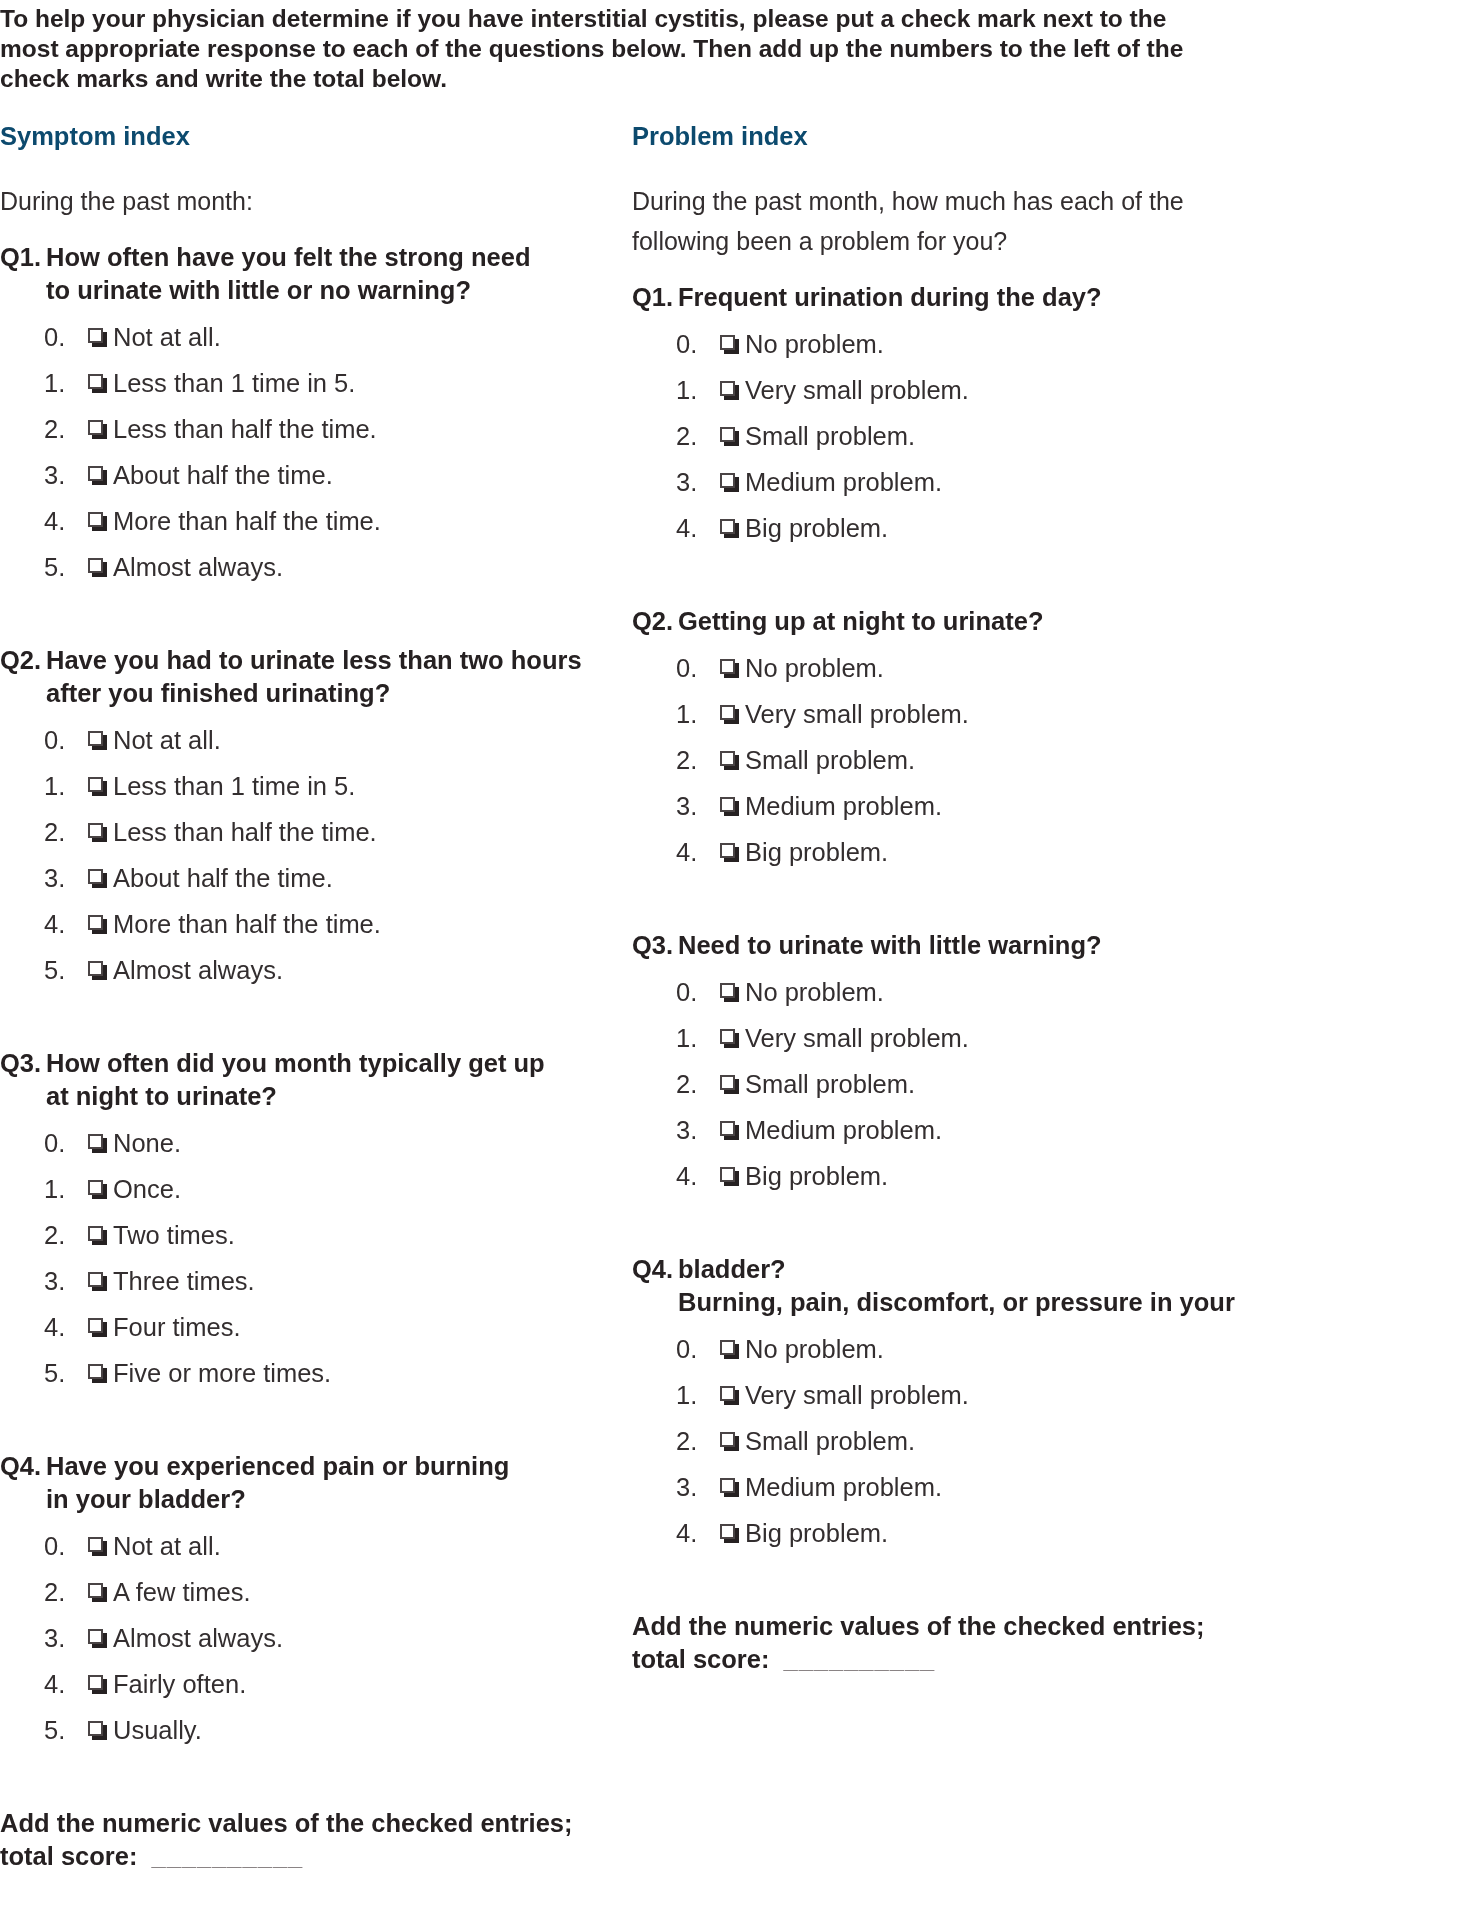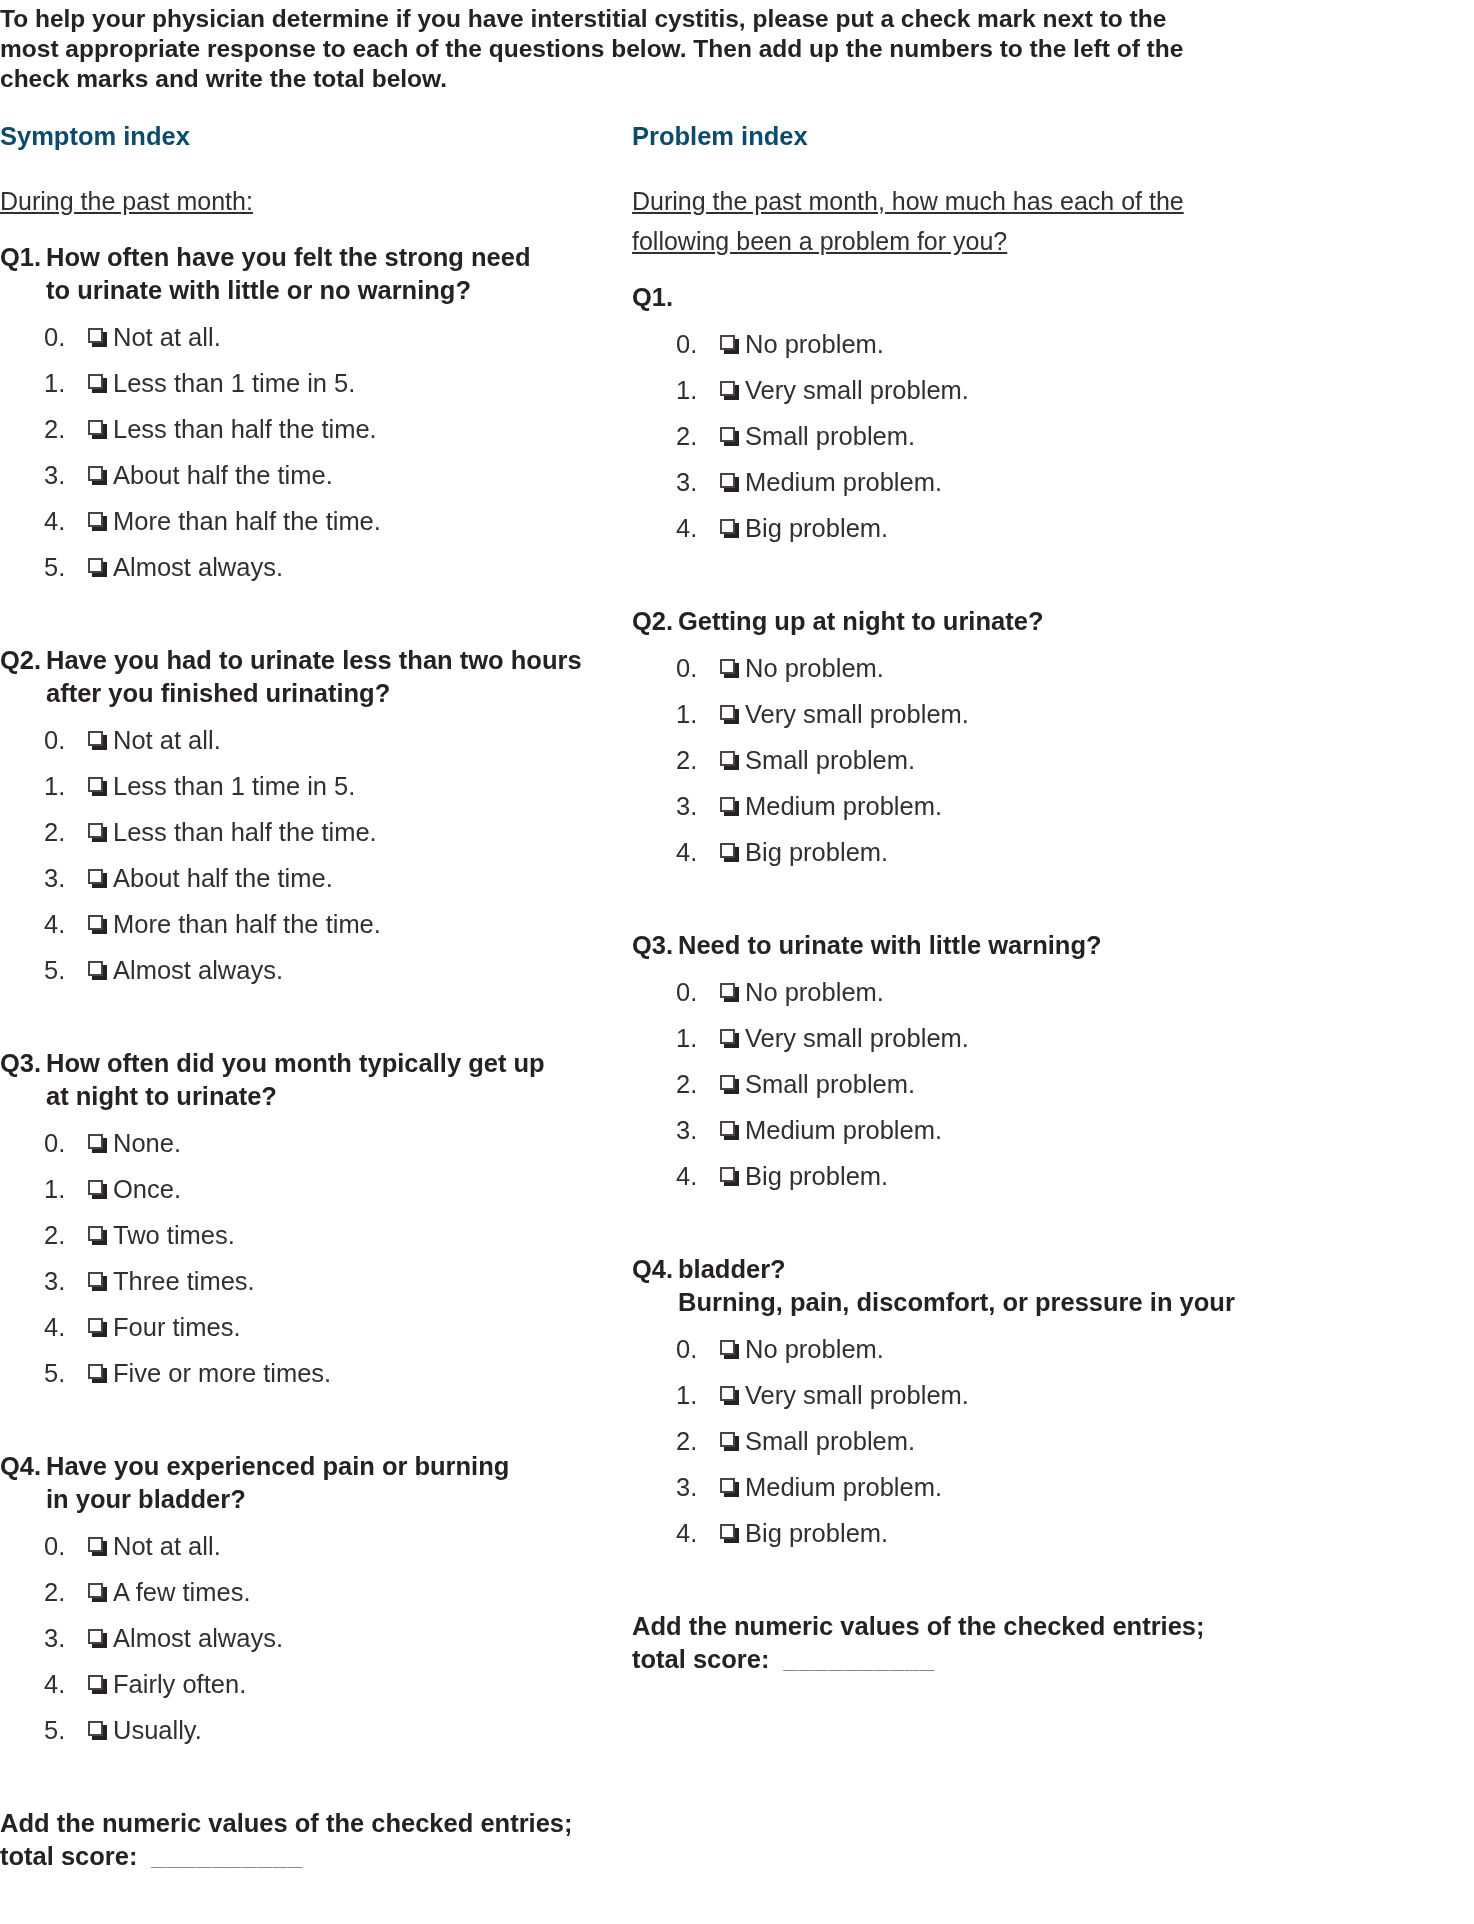--- a/index.html
+++ b/index.html
@@ -19,21 +19,21 @@
 
   
   .columns { display: flex; margin-top: 26px; }
   .col { display: block; }
   .col-0 { width: 590px; flex: 0 0 590px; }
   .col-1 { width: 842px; flex: 0 0 842px; margin-left: 42px; }
 
   .section-title { font-size: 25.5px; font-weight: bold; color: #0c4a6e; line-height: 33px; }
 
   .lead { margin-top: 28px; font-size: 25px; color: #332e2f; }
-  .lead div { line-height: 40px; white-space: nowrap; text-decoration: underline; }
+  .lead div { line-height: 40px; white-space: nowrap; }
 
   .question { display: flex; margin-top: 47px; font-weight: bold; font-size: 25.5px; color: #262122; }
   .question.first { margin-top: 20px; }
   .qnum { width: 46px; flex: 0 0 46px; line-height: 33px; }
   .qtext div { line-height: 33px; white-space: nowrap; }
 
   .options { margin-top: 14px; }
   .option { display: flex; align-items: flex-start; padding-left: 44px; height: 46px; font-size: 25.5px; color: #332e2f; }
   .onum { width: 44px; flex: 0 0 44px; line-height: 33px; }
   .cb {
@@ -223,20 +223,23 @@
         </div>
       </section>
       <section class="col col-1">
         <h2 class="section-title">Problem index</h2>
         <div class="lead">
           <div>During the past month, how much has each of the</div>
           <div>following been a problem for you?</div>
         </div>
         <div class="question first">
           <span class="qnum">Q1.</span>
+          <div class="qtext">
+            <div>Frequent urination during the day?</div>
+          </div>
         </div>
         <div class="options">
           <div class="option">
             <span class="onum">0.</span>
             <span class="cb"></span>
             <span class="olabel">No problem.</span>
           </div>
           <div class="option">
             <span class="onum">1.</span>
             <span class="cb"></span>

